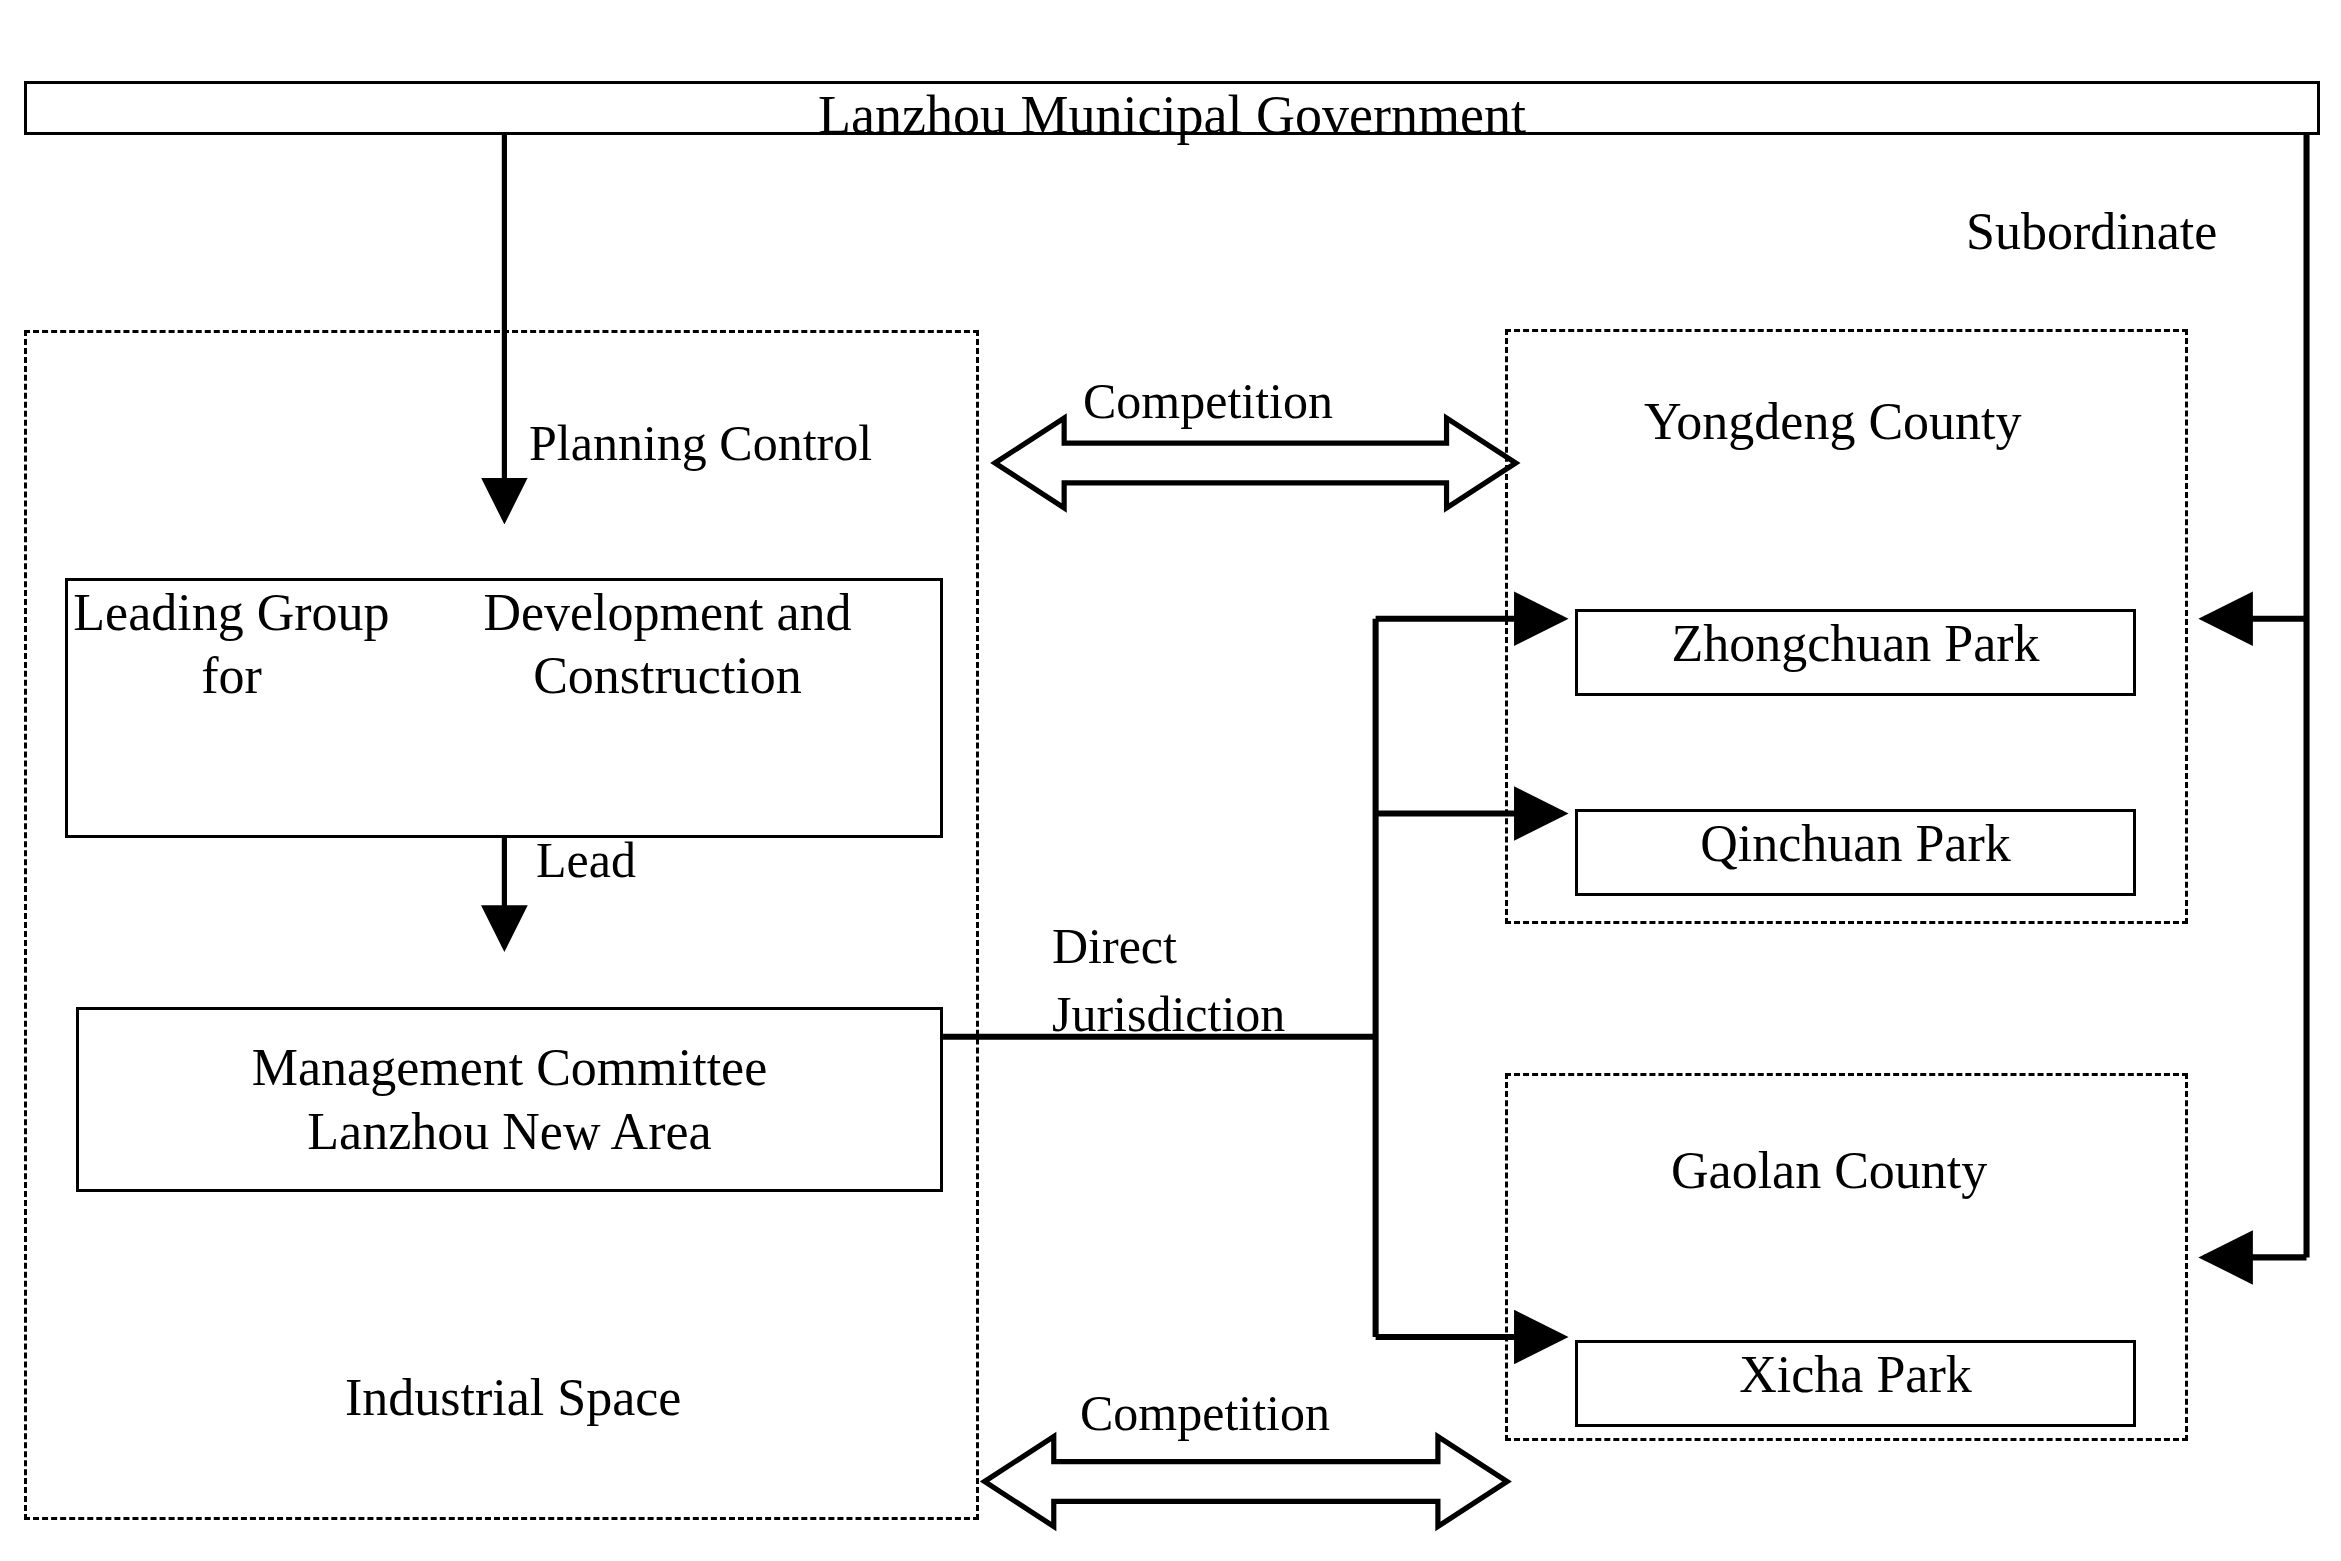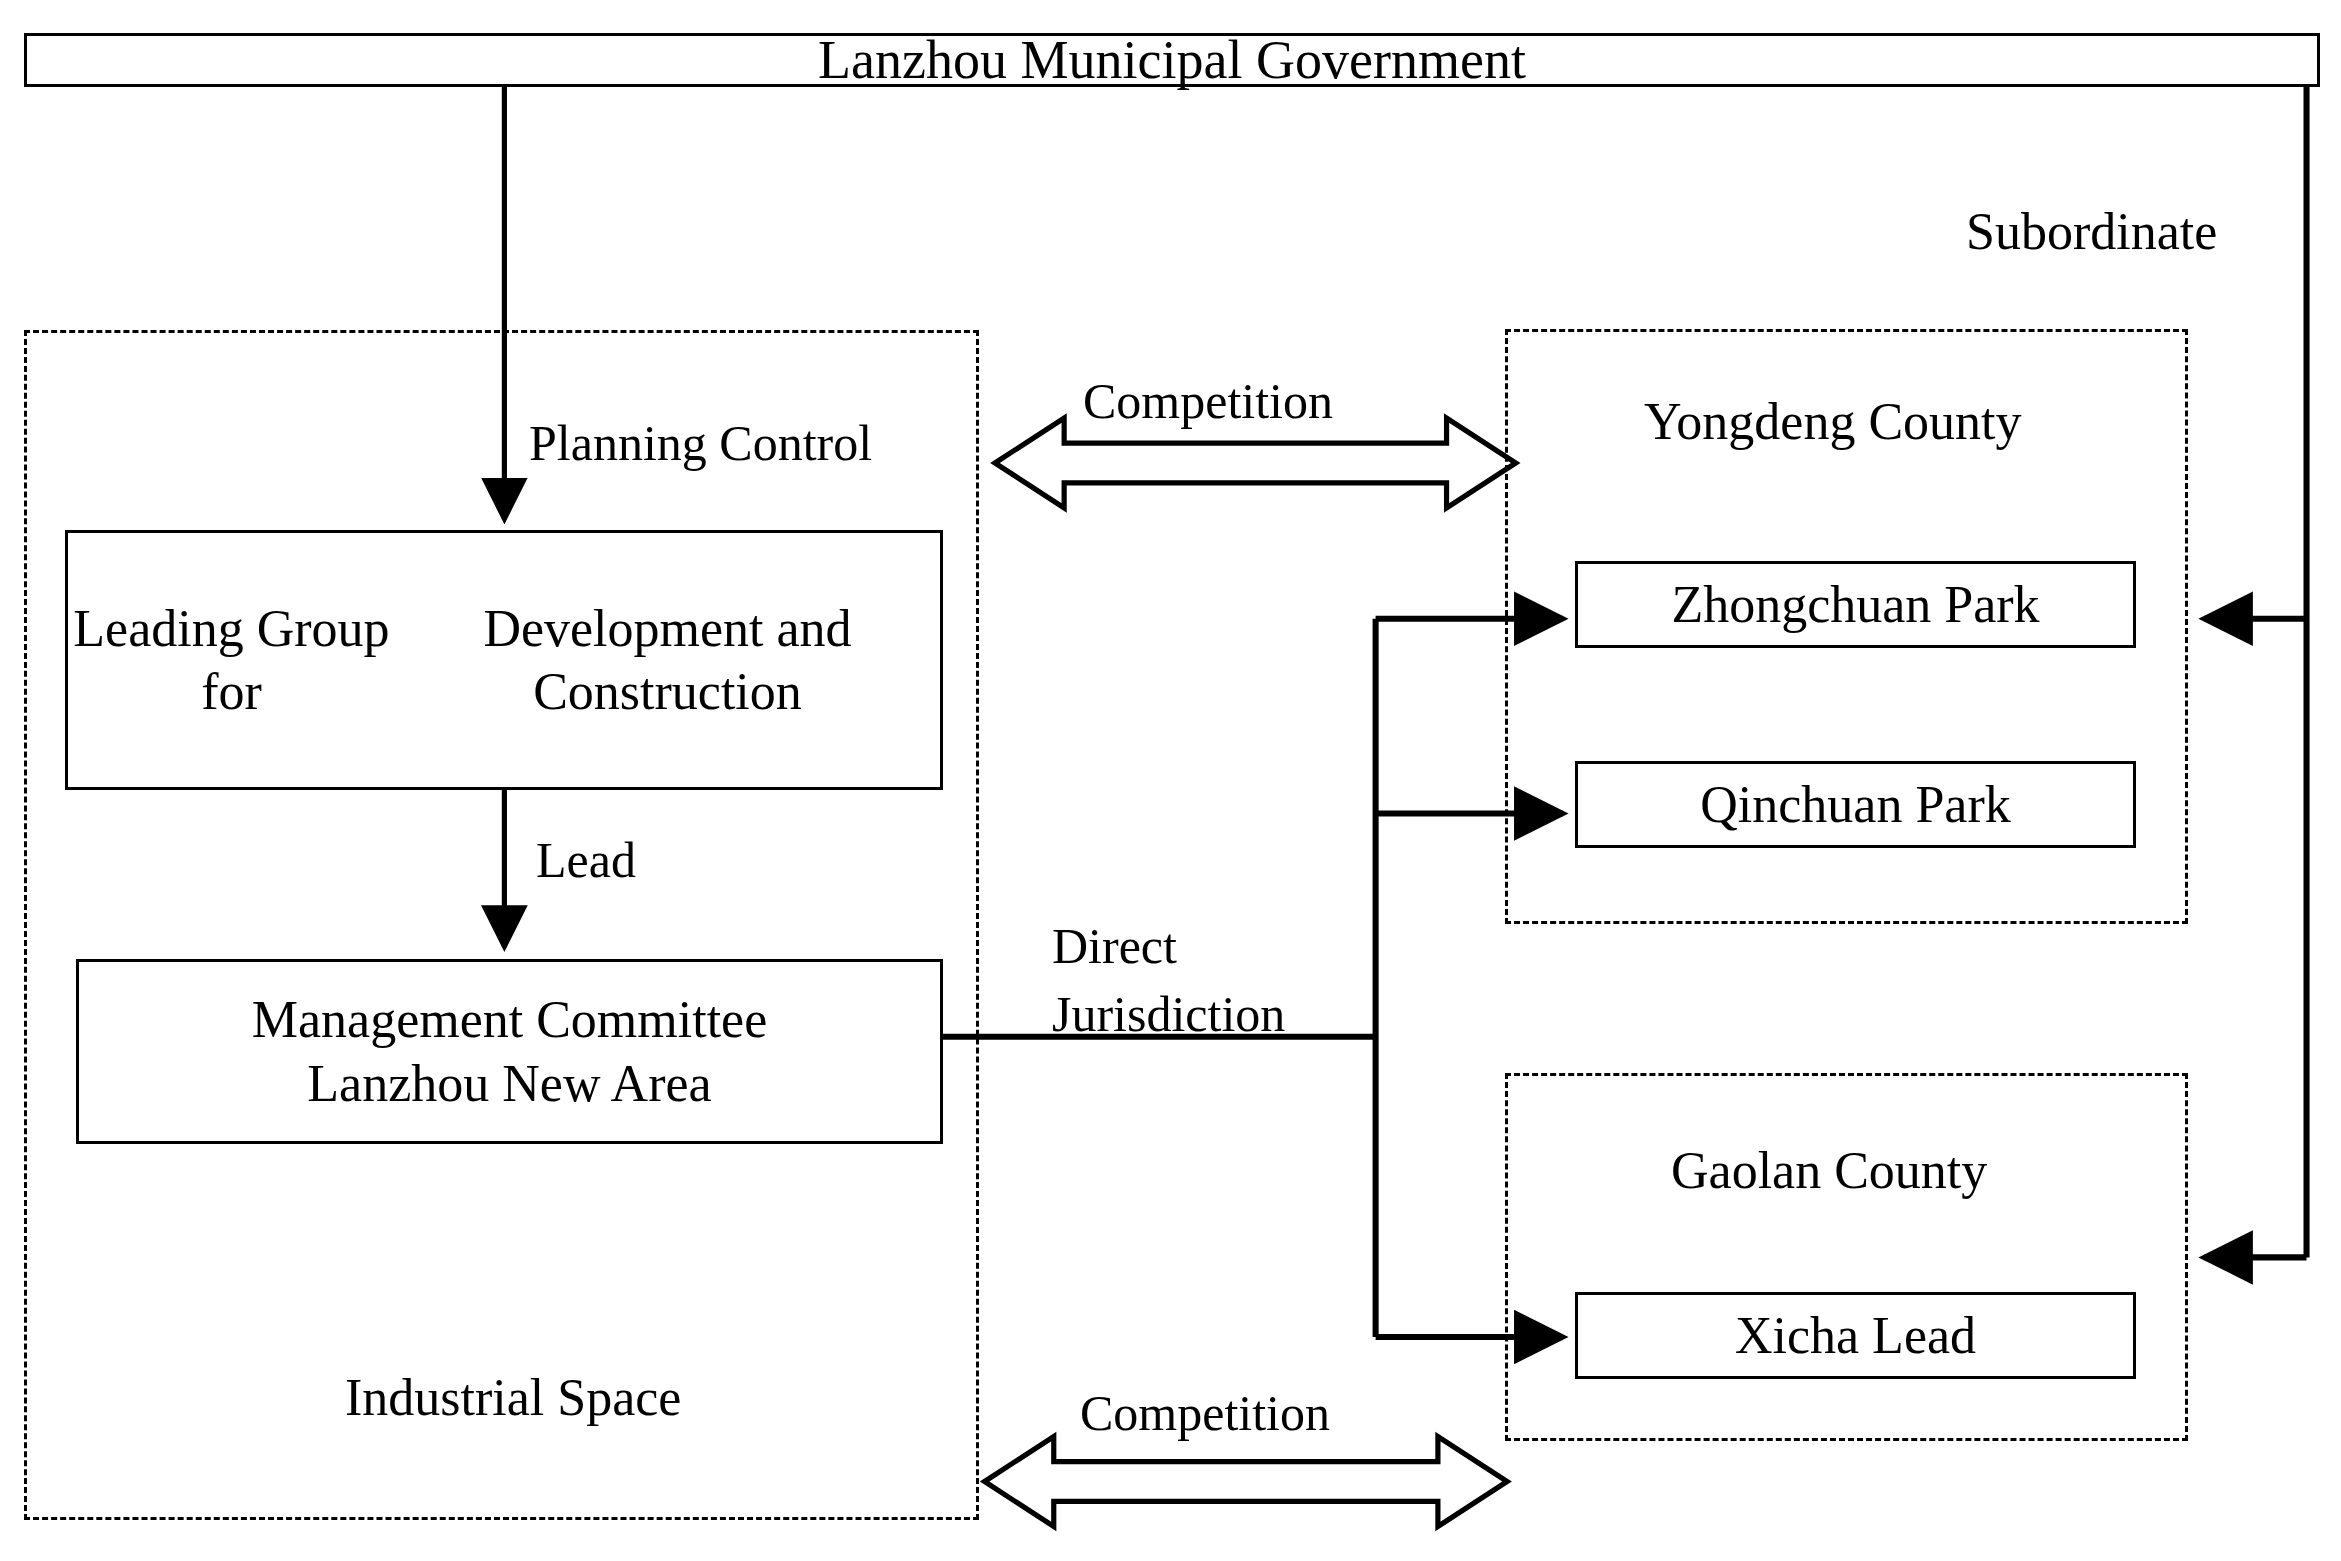--- a/index.html
+++ b/index.html
@@ -1,21 +1,21 @@
 <!DOCTYPE html>
 <html style="font-size:14px"><head>
 <meta charset="utf-8">
 <style>
   html,body{margin:0;padding:0;background:#ffffff;}
   #root{position:relative;width:2342px;height:1562px;background:#ffffff;
         font-family:"Liberation Serif","DejaVu Serif",serif;color:#000;overflow:hidden;}
   svg.layer{position:absolute;left:0;top:0;width:2342px;height:1562px;}
   .solidbox{position:absolute;border:3.5px solid #000;background:#fff;
-            display:flex;align-items:center;justify-content:center;text-align:center;
-            box-sizing:border-box;}
+            display:flex;justify-content:center;text-align:center;
+            box-sizing:border-box;margin-top:48px;}
   .dashbox{position:absolute;border:3.5px dashed #000;background:transparent;box-sizing:border-box;}
   .lbl{position:absolute;white-space:nowrap;line-height:1.18;}
   .bx-title{font-size:54px;}
   .bx-node{font-size:52px;line-height:1.22;}
   .edge-lbl{font-size:50px;}
   .grp-lbl{font-size:52px;}
 </style>
 </head>
 <body>
 
@@ -83,21 +83,21 @@
 
   <div class="solidbox" style="left:1575px;top:561px;width:561px;height:87px;">
     <span class="bx-node">Zhongchuan Park</span>
   </div>
 
   <div class="solidbox" style="left:1575px;top:761px;width:561px;height:87px;">
     <span class="bx-node">Qinchuan Park</span>
   </div>
 
   <div class="solidbox" style="left:1575px;top:1292px;width:561px;height:87px;">
-    <span class="bx-node">Xicha Lead</span>
+    <span class="bx-node">Xicha Park</span>
   </div>
 
   <div class="lbl edge-lbl" style="left:529px;top:414px;">Planning Control</div>
 
   <div class="lbl grp-lbl" style="left:1966px;top:201px;">Subordinate</div>
 
   <div class="lbl edge-lbl" style="left:1083px;top:372px;">Competition</div>
 
   <div class="lbl grp-lbl" style="left:1644px;top:391px;">Yongdeng County</div>
 

